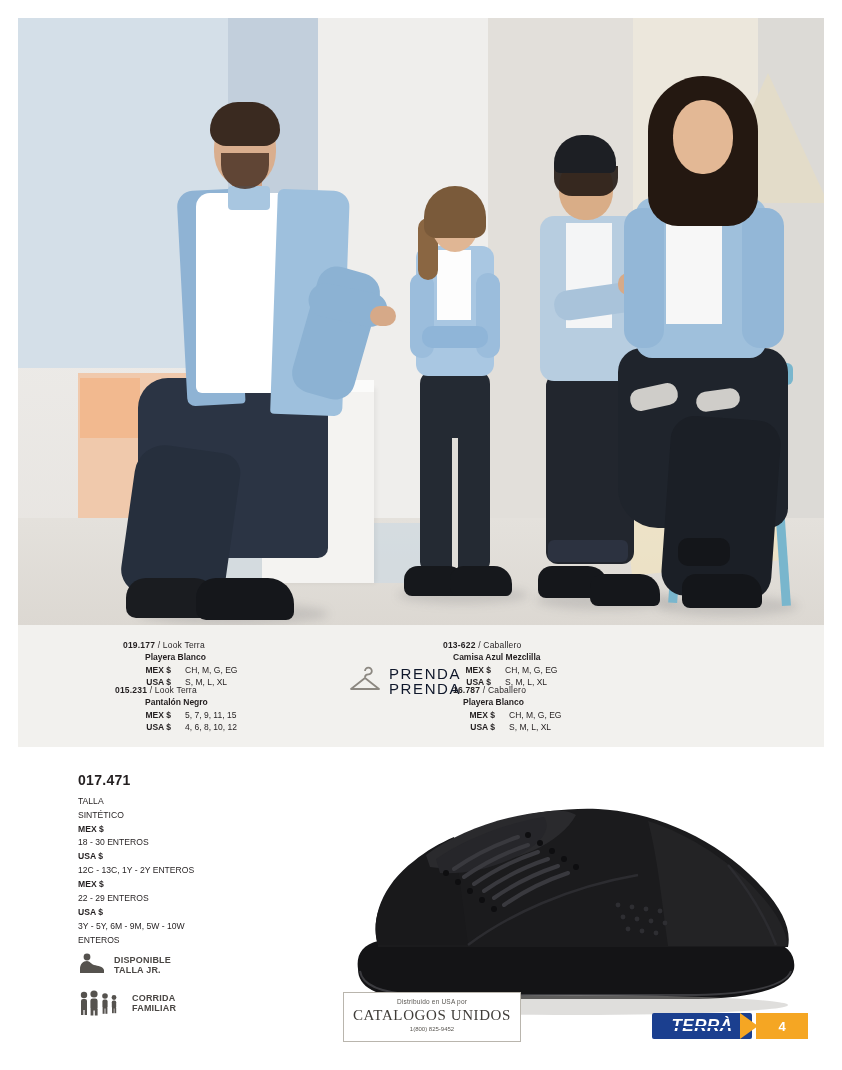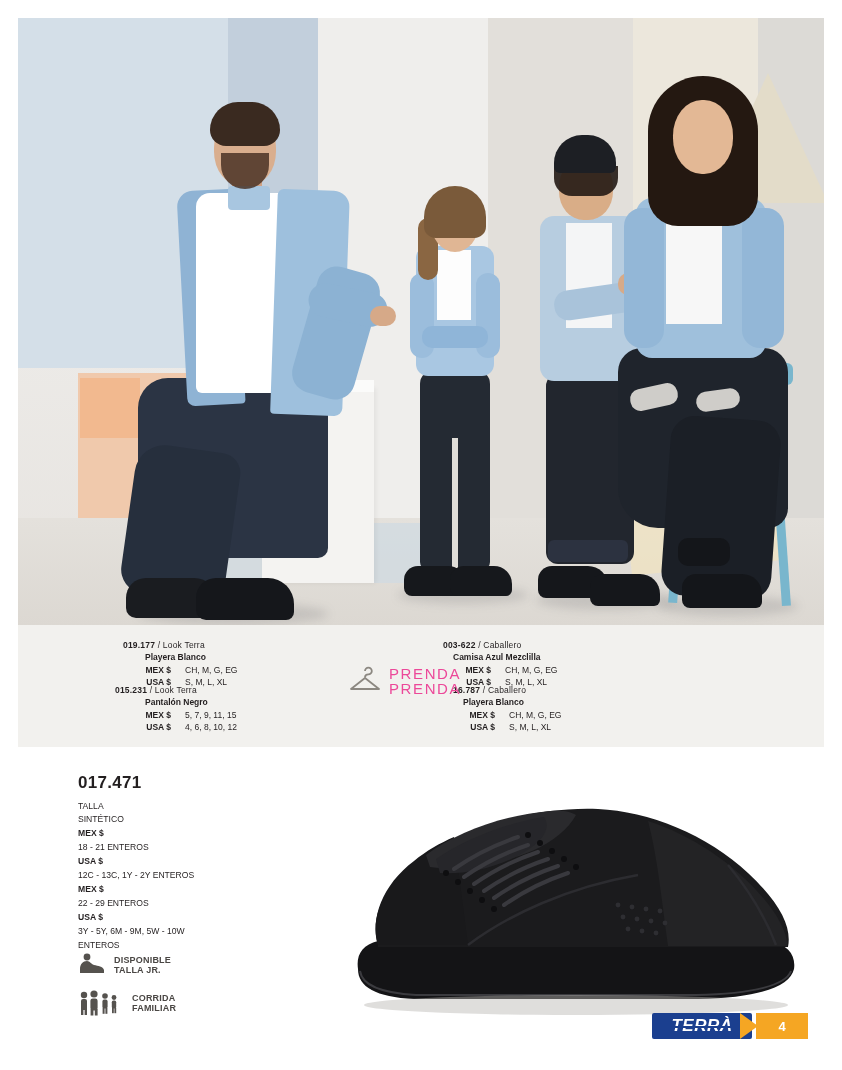--- a/index.html
+++ b/index.html
@@ -226,42 +226,42 @@
   .brand-hanger {
     position: absolute;
     left: 330px; top: 648px;
     display: flex;
     align-items: center;
     gap: 7px;
   }
   .brand-hanger .ptext {
     font-size: 15px;
     letter-spacing: 1.6px;
-    color: #ec4899;
+    color: #0f172a;
     line-height: 1.02;
     font-family: "Liberation Sans", sans-serif;
   }
 
   
   .lower {
     position: absolute;
     left: 0; top: 729px;
     width: 806px; height: 305px;
     background: #ffffff;
   }
   .spec {
     position: absolute;
     left: 60px; top: 22px;
     width: 215px;
     font-size: 8.6px;
     color: #231f20;
     line-height: 1.62;
   }
   .spec .bignum {
-    font-size: 17px;
+    font-size: 14px;
     font-weight: bold;
     letter-spacing: .3px;
     margin-bottom: 3px;
   }
   .spec .bold { font-weight: bold; }
 
   .badge {
     position: absolute;
     display: flex;
     align-items: center;
@@ -464,21 +464,21 @@
           <div class="size-val">5, 7, 9, 11, 15</div>
         </div>
         <div class="size-row">
           <div class="size-label" style="width:48px;">USA $</div>
           <div class="size-val">4, 6, 8, 10, 12</div>
         </div>
       </div>
 
       <div class="code-block" style="left:425px; top:14px;">
         <div class="code-head">
-          <span>003-622</span>
+          <span>013-622</span>
           <span class="slash">/ Caballero</span>
         </div>
         <div class="code-name" style="margin-left:10px;">Camisa Azul Mezclilla</div>
         <div class="size-row">
           <div class="size-label" style="width:48px;">MEX $</div>
           <div class="size-val">CH, M, G, EG</div>
         </div>
         <div class="size-row">
           <div class="size-label" style="width:48px;">USA $</div>
           <div class="size-val">S, M, L, XL</div>
@@ -513,21 +513,21 @@
       </div>
     </div>
 
     <div class="lower">
 
       <div class="spec">
         <div class="bignum">017.471</div>
         <div>TALLA</div>
         <div>SINTÉTICO</div>
         <div class="bold">MEX $</div>
-        <div>18 - 21 ENTEROS</div>
+        <div>18 - 30 ENTEROS</div>
         <div class="bold">USA $</div>
         <div>12C - 13C, 1Y - 2Y ENTEROS</div>
         <div class="bold">MEX $</div>
         <div>22 - 29 ENTEROS</div>
         <div class="bold">USA $</div>
         <div>3Y - 5Y, 6M - 9M, 5W - 10W</div>
         <div>ENTEROS</div>
       </div>
 
       <div class="badge badge-jr">
@@ -621,20 +621,25 @@
             <circle cx="338" cy="178" r="2.4"></circle>
           </g>
 
           <path d="M150 190 C190 160 250 132 320 120" fill="none" stroke="#2c2c30" stroke-width="2.5"></path>
           <path d="M410 110 C430 134 448 164 458 190" fill="none" stroke="#2c2c30" stroke-width="2.5"></path>
 
           <ellipse cx="258" cy="250" rx="212" ry="10" fill="#b9b6b2" opacity=".45"></ellipse>
         </svg>
       </div>
 
+      <div class="dist-box">
+        <div class="d1">Distribuido en USA por</div>
+        <div class="d2">CATALOGOS UNIDOS</div>
+        <div class="d3">1(800) 825-9452</div>
+      </div>
 
       <div class="terra-logo">
         <span class="tname">TERRÀ</span>
       </div>
       <div class="terra-arrow"></div>
       <div class="page-num">4</div>
     </div>
 
   </div>
 </div>

